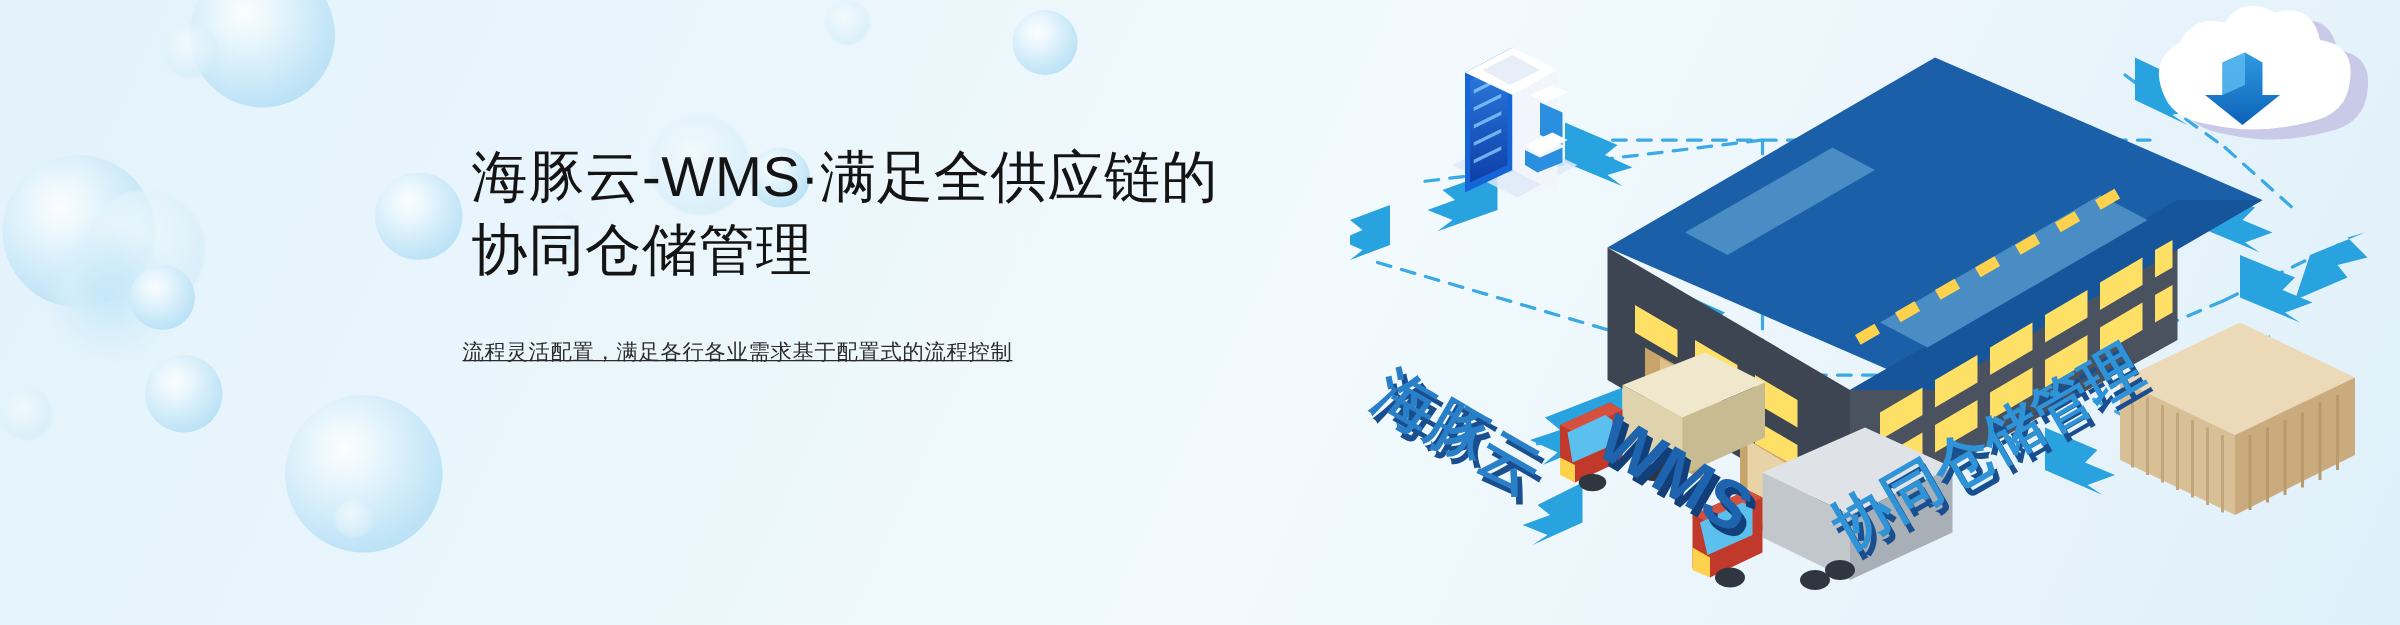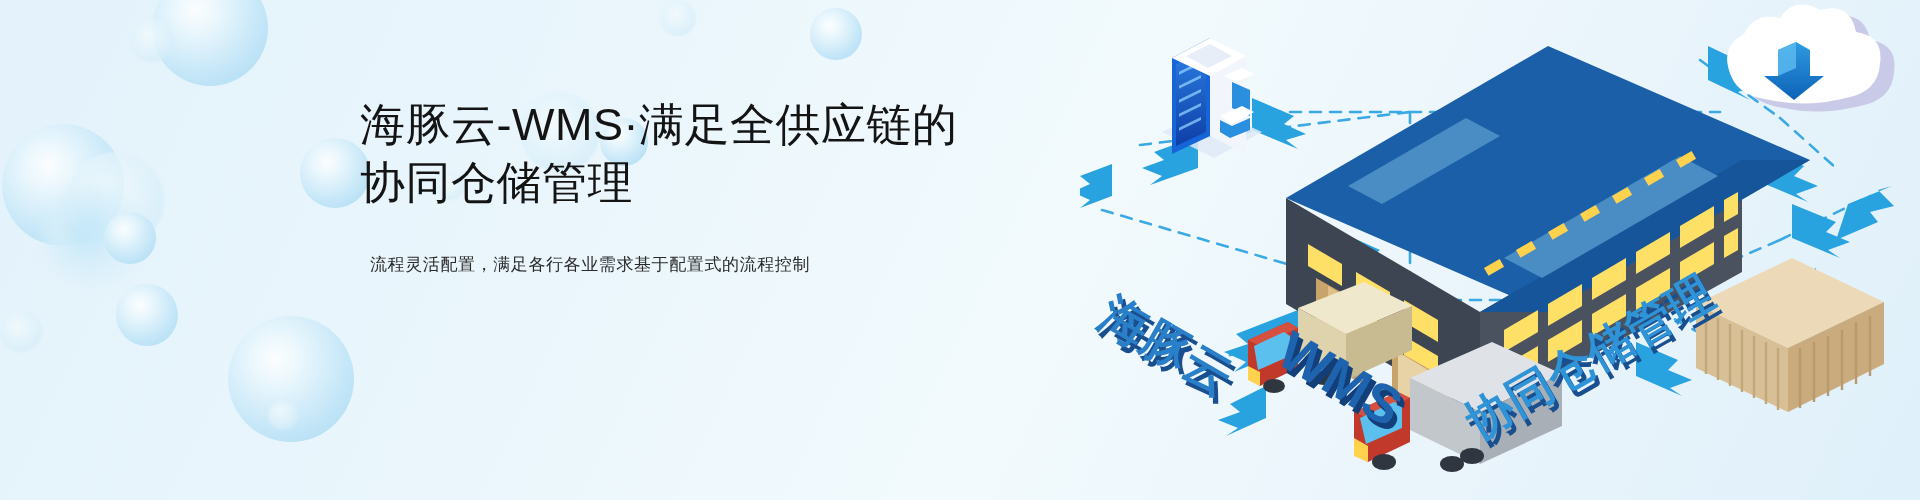--- a/index.html
+++ b/index.html
@@ -27,25 +27,25 @@
   }
   .bub.blurry{
     background:radial-gradient(circle at 45% 45%, #bfe6f8 0%, #d8effa 45%, rgba(228,245,252,0) 80%);
     filter:blur(7px);opacity:.9;
   }
 
   
   .copy{position:absolute;left:360px;top:96px;width:720px;}
   .headline{
     font-size:45px;line-height:58px;color:#141414;font-weight:400;
-    letter-spacing:.5px;margin:0;white-space:pre-line;
+    letter-spacing:.5px;margin:17px;white-space:pre-line;
   }
   .subline{
     margin:40px 0 0 10px;font-size:17px;color:#2b2b2b;letter-spacing:.6px;
-    line-height:26px;font-weight:400;
+    line-height:26px;font-weight:400;text-decoration:underline;
   }
 
   
   .art{position:absolute;left:1080px;top:0;width:840px;height:500px;}
   .art svg{display:block;}
 </style>
 </head>
 <body>
 
 <div class="banner">

